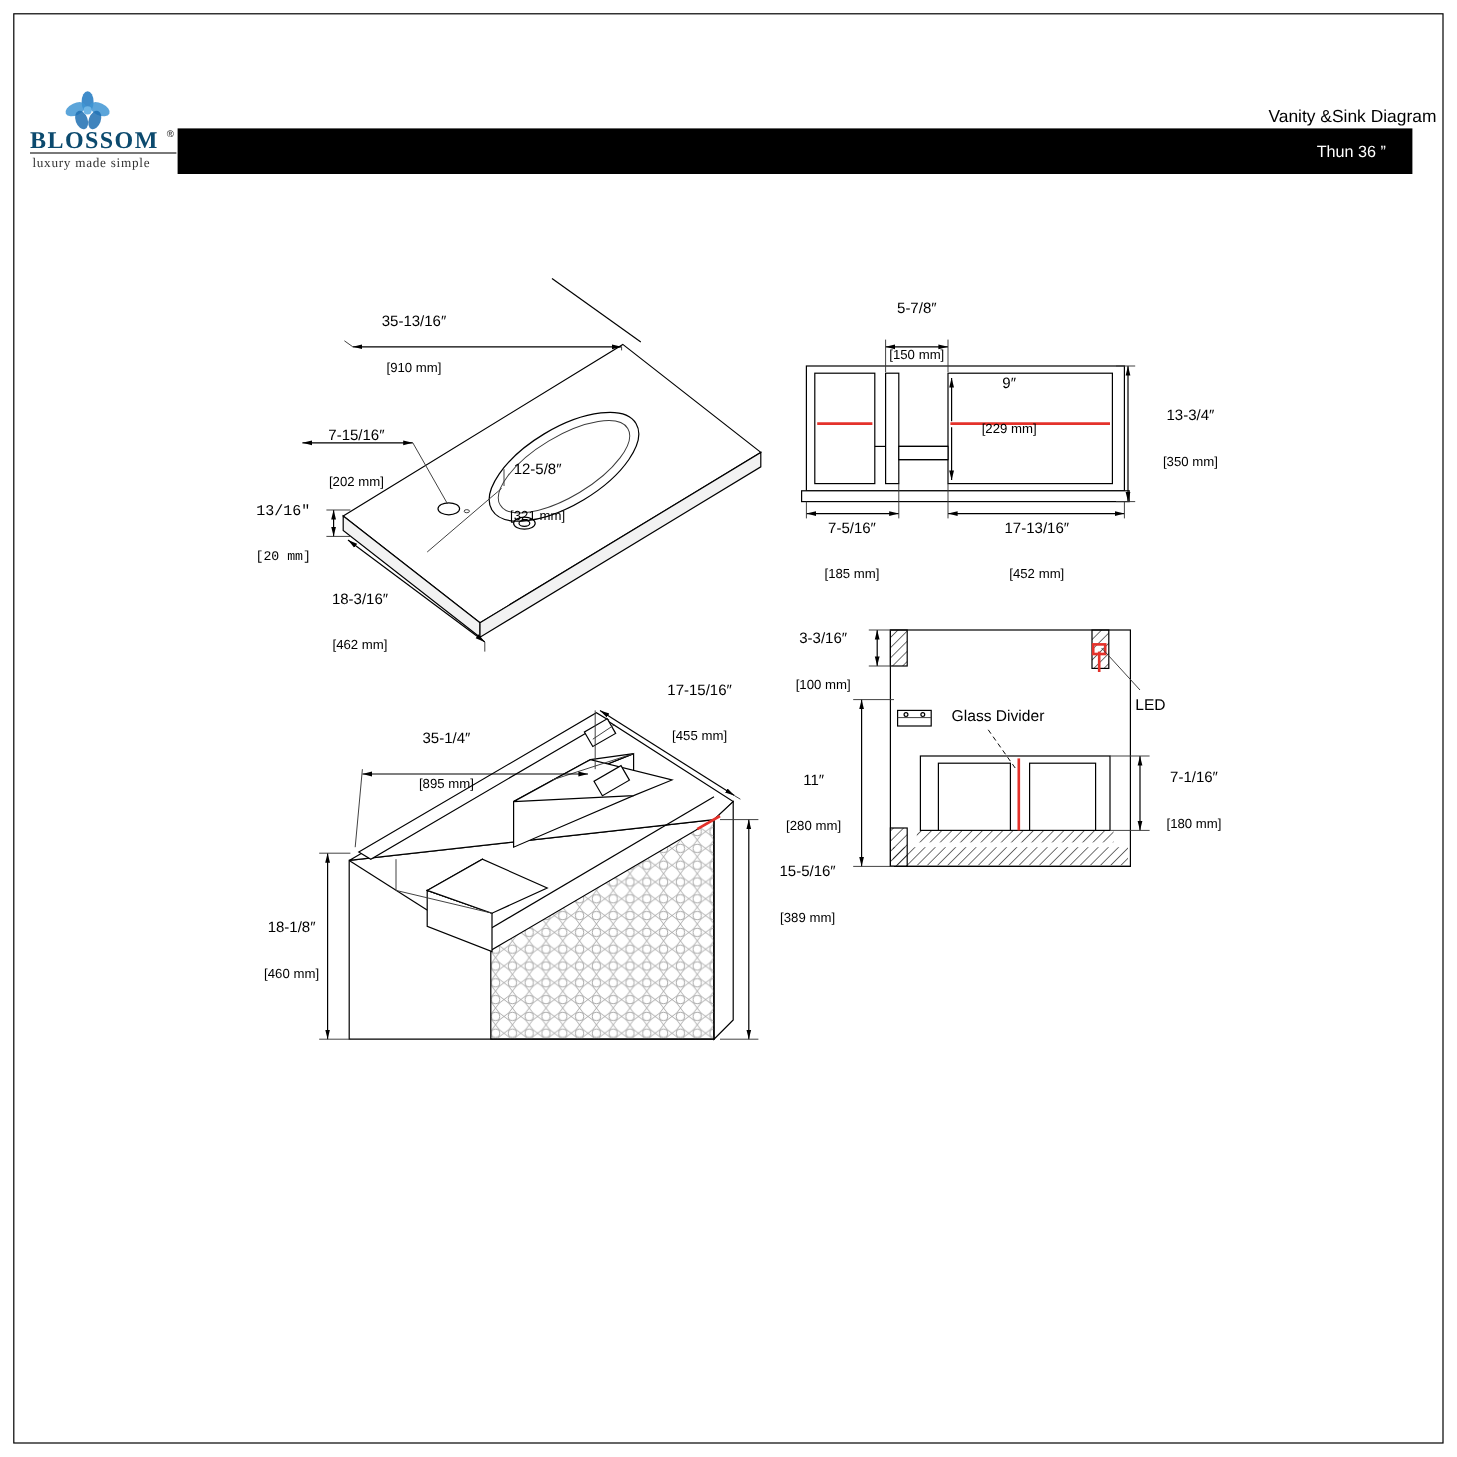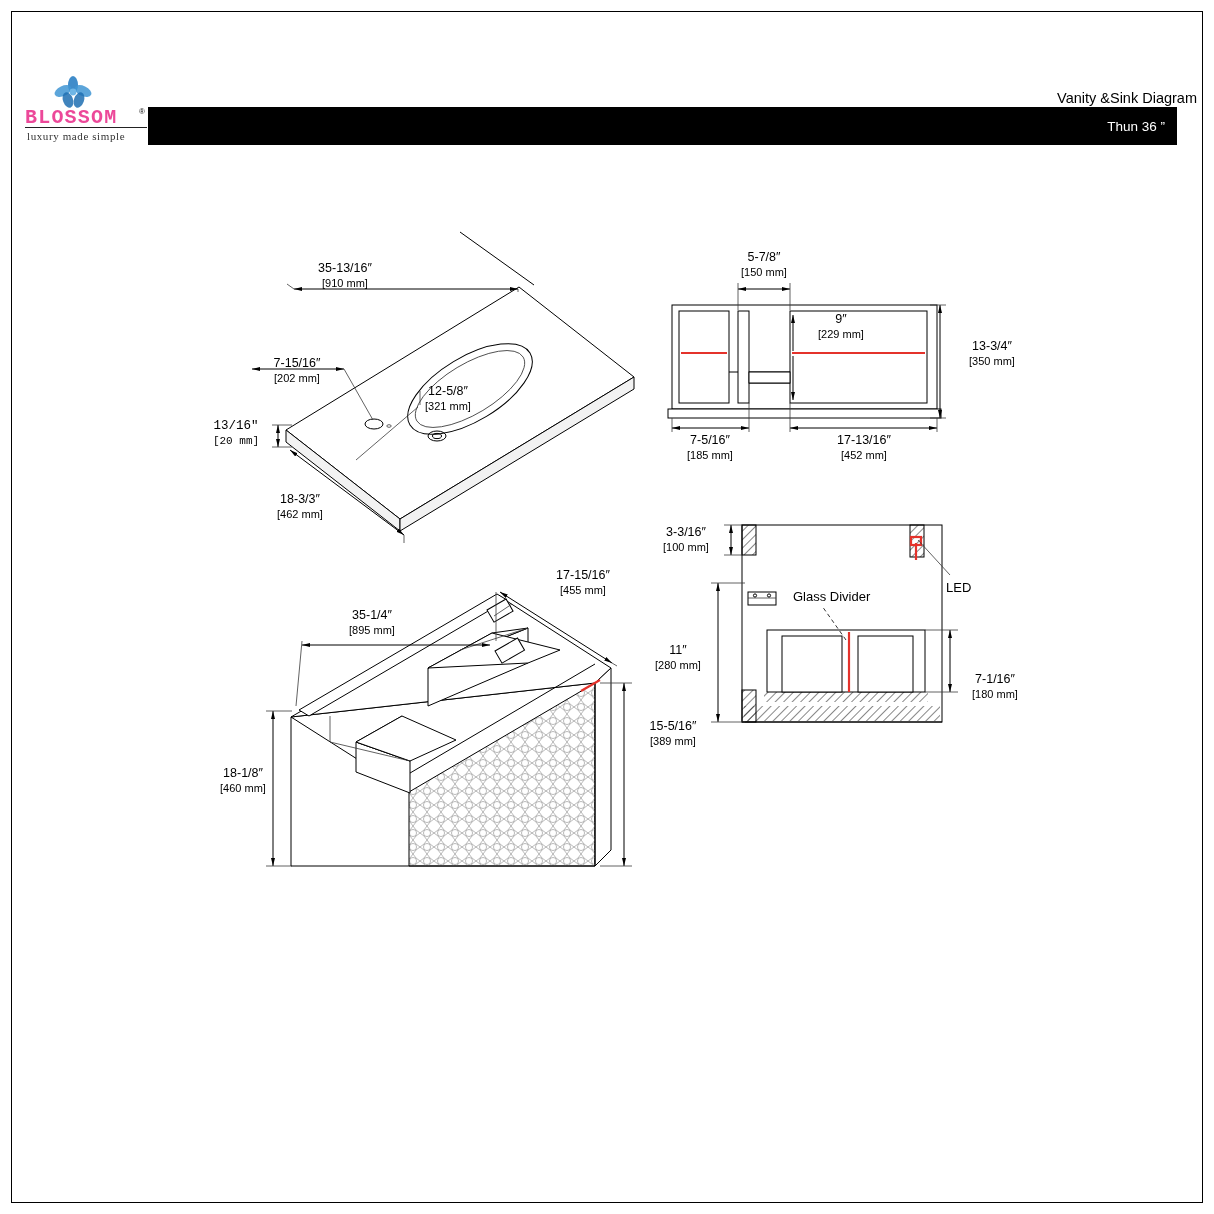--- a/index.html
+++ b/index.html
@@ -39,44 +39,44 @@
     position: absolute;
     right: 17px;
     top: 90px;
     font-size: 14.5px;
     color: #000;
     text-align: left;
     white-space: nowrap;
   }
   #header-sub {
     position: absolute;
-    right: 49px;
+    right: 59px;
     top: 119px;
     font-size: 13.5px;
     color: #ffffff;
     text-align: right;
     white-space: nowrap;
   }
   
   #logo {
     position: absolute;
     left: 25px;
     top: 78px;
     width: 124px;
     height: 68px;
   }
   #logo .brand {
     position: absolute;
     left: 0;
     top: 28px;
-    font-family: Liberation Mono, monospace;
+    font-family: Liberation Serif, serif;
     font-size: 20px;
     font-weight: bold;
     letter-spacing: 1.2px;
-    color: #ec4899;
+    color: #0c4a6e;
   }
   #logo .reg {
     position: absolute;
     left: 114px;
     top: 29px;
     font-size: 8px;
     color: #111;
   }
   #logo .tag {
     position: absolute;
@@ -98,21 +98,21 @@
   }
   
   .lbl {
     position: absolute;
     font-size: 12.5px;
     color: #000;
     line-height: 15px;
     white-space: nowrap;
   }
   .lbl.c { text-align: center; }
-  .lbl .mm { font-size: 11px; }
+  .lbl .mm { font-size: 11px; margin-top: 24px; }
   svg { position: absolute; left: 0; top: 0; overflow: visible; }
   .ln { stroke: #000; stroke-width: 1; fill: none; }
   .ln-thin { stroke: #3a3a3a; stroke-width: 0.8; fill: none; }
   .ln-red { stroke: #e4322b; stroke-width: 2.2; fill: none; }
   .ln-dash { stroke: #000; stroke-width: 0.8; fill: none; stroke-dasharray: 4 3; }
   .fillw { fill: #ffffff; }
   .fillg { fill: #f2f2f2; }
   .hatch-fill { fill: url(#hatchPat); }
   .mesh-fill { fill: url(#meshPat); }
 </style>
@@ -339,21 +339,21 @@
   </div>
   <div class="lbl c" style="left:400px; top:384px; width:96px;">
     <div>12-5/8″</div>
     <div class="mm">[321 mm]</div>
   </div>
   <div class="lbl c" style="left:198px; top:419px; width:76px;font-family:Liberation Mono, monospace;">
     <div>13/16″</div>
     <div class="mm">[20 mm]</div>
   </div>
   <div class="lbl c" style="left:245px; top:492px; width:110px;">
-    <div>18-3/3″</div>
+    <div>18-3/16″</div>
     <div class="mm">[462 mm]</div>
   </div>
 
   <div class="lbl c" style="left:709px; top:250px; width:110px;">
     <div>5-7/8″</div>
     <div class="mm">[150 mm]</div>
   </div>
   <div class="lbl c" style="left:795px; top:312px; width:92px;">
     <div>9″</div>
     <div class="mm">[229 mm]</div>
@@ -372,21 +372,21 @@
   </div>
 
   <div class="lbl c" style="left:640px; top:525px; width:92px;">
     <div>3-3/16″</div>
     <div class="mm">[100 mm]</div>
   </div>
   <div class="lbl c" style="left:636px; top:643px; width:84px;">
     <div>11″</div>
     <div class="mm">[280 mm]</div>
   </div>
-  <div class="lbl c" style="left:952px; top:672px; width:86px;">
+  <div class="lbl c" style="left:952px; top:641px; width:86px;">
     <div>7-1/16″</div>
     <div class="mm">[180 mm]</div>
   </div>
   <div class="lbl" style="left:793px; top:589px; font-size:13px;">Glass Divider</div>
   <div class="lbl" style="left:946px; top:580px; font-size:13px;">LED</div>
 
   <div class="lbl c" style="left:322px; top:608px; width:100px;">
     <div>35-1/4″</div>
     <div class="mm">[895 mm]</div>
   </div>

